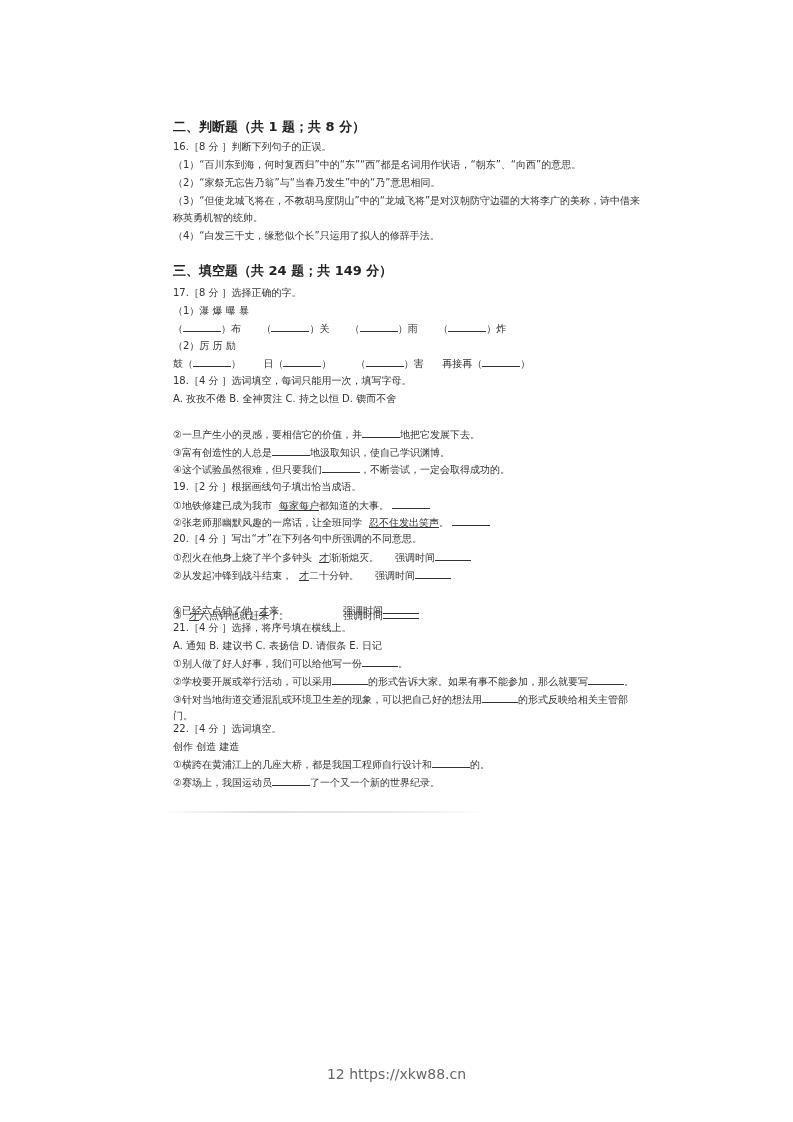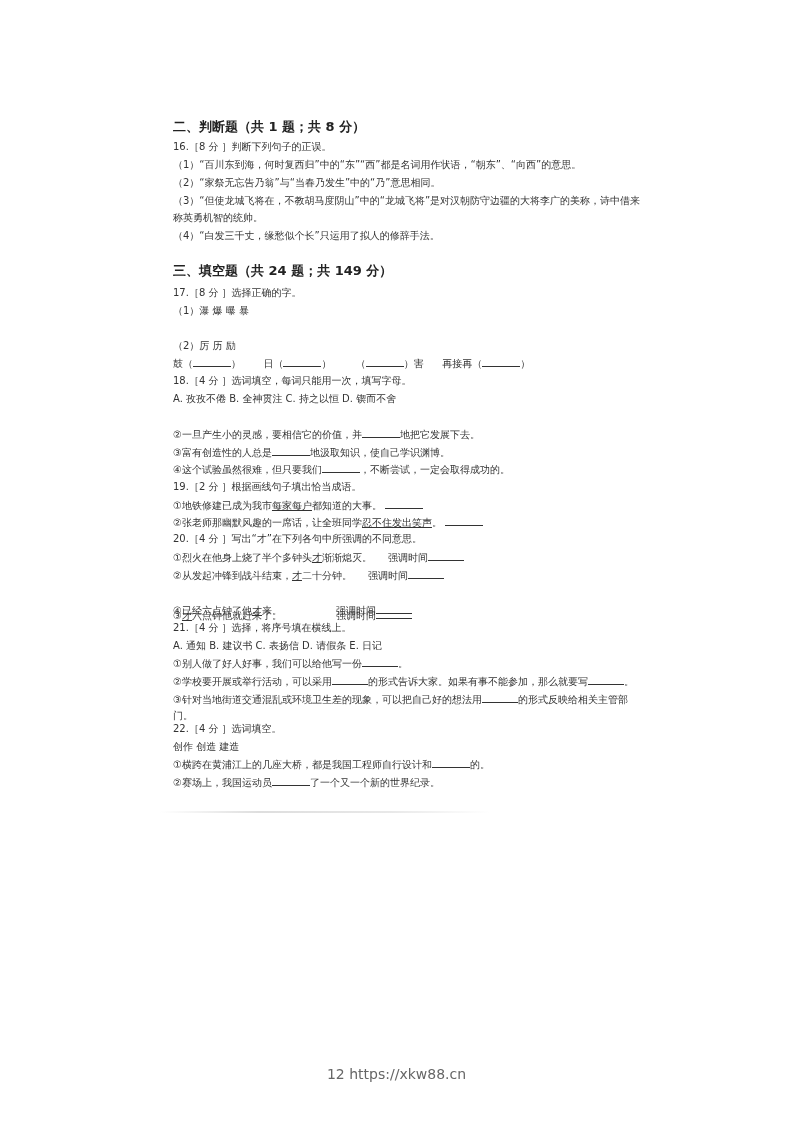--- a/index.html
+++ b/index.html
@@ -3,21 +3,21 @@
 <meta charset="utf-8">
 <style>
   html, body { margin: 0; padding: 0; background: #ffffff; }
   body { width: 793px; height: 1122px; position: relative; overflow: hidden;
          font-family: "DejaVu Sans", "Liberation Sans", sans-serif; color: #2a2a2a; }
   .page { position: absolute; left: 0; top: 0; width: 793px; height: 1122px; }
   .line { position: absolute; left: 173px; font-size: 10px; line-height: 12px; white-space: nowrap; color: #333; }
   .heading { font-weight: bold; font-size: 13px; color: #222; }
   .blank { display: inline-block; border-bottom: 1px solid #333; height: 9px; vertical-align: baseline; }
   .w40 { width: 38px; } .w36 { width: 36px; }
-  .ul { text-decoration: underline; }
+  .ul { text-decoration: underline; margin-left: 7px; }
   .gap { display: inline-block; }
   .smudge { position: absolute; left: 160px; top: 811px; width: 330px; height: 2px;
             background: linear-gradient(90deg, rgba(200,200,200,0.0), rgba(200,200,200,0.6) 30%, rgba(210,210,210,0.5) 70%, rgba(200,200,200,0)); }
   .footer { position: absolute; top: 1066px; left: 0; width: 793px; text-align: center;
             font-family: "DejaVu Sans", sans-serif; font-size: 14px; color: #666; }
 </style>
 </head>
 <body>
 
 <div class="page">
@@ -27,20 +27,29 @@
   <div class="line" style="top:159px">（1）“百川东到海，何时复西归”中的“东”“西”都是名词用作状语，“朝东”、“向西”的意思。</div>
   <div class="line" style="top:177px">（2）“家祭无忘告乃翁”与“当春乃发生”中的“乃”意思相同。</div>
   <div class="line" style="top:195px">（3）“但使龙城飞将在，不教胡马度阴山”中的“龙城飞将”是对汉朝防守边疆的大将李广的美称，诗中借来</div>
   <div class="line" style="top:212px">称英勇机智的统帅。</div>
   <div class="line" style="top:230px">（4）“白发三千丈，缘愁似个长”只运用了拟人的修辞手法。</div>
 
   <div class="line heading" style="top:265px">三、填空题（共 24 题；共 149 分）</div>
 
   <div class="line" style="top:287px">17.［8 分 ］选择正确的字。</div>
   <div class="line" style="top:305px">（1）瀑  爆  曝  暴</div>
+  <div class="line" style="top:322px">
+    <span>（</span><span class="blank w40"></span><span>）布</span>
+    <span class="gap" style="width:14px"></span>
+    <span>（</span><span class="blank w40"></span><span>）关</span>
+    <span class="gap" style="width:14px"></span>
+    <span>（</span><span class="blank w40"></span><span>）雨</span>
+    <span class="gap" style="width:14px"></span>
+    <span>（</span><span class="blank w40"></span><span>）炸</span>
+  </div>
   <div class="line" style="top:340px">（2）厉  历  励</div>
   <div class="line" style="top:357px">
     <span>鼓（</span><span class="blank w40"></span><span>）</span>
     <span class="gap" style="width:16px"></span>
     <span>日（</span><span class="blank w40"></span><span>）</span>
     <span class="gap" style="width:18px"></span>
     <span>（</span><span class="blank w40"></span><span>）害</span>
     <span class="gap" style="width:12px"></span>
     <span>再接再（</span><span class="blank w40"></span><span>）</span>
   </div>

